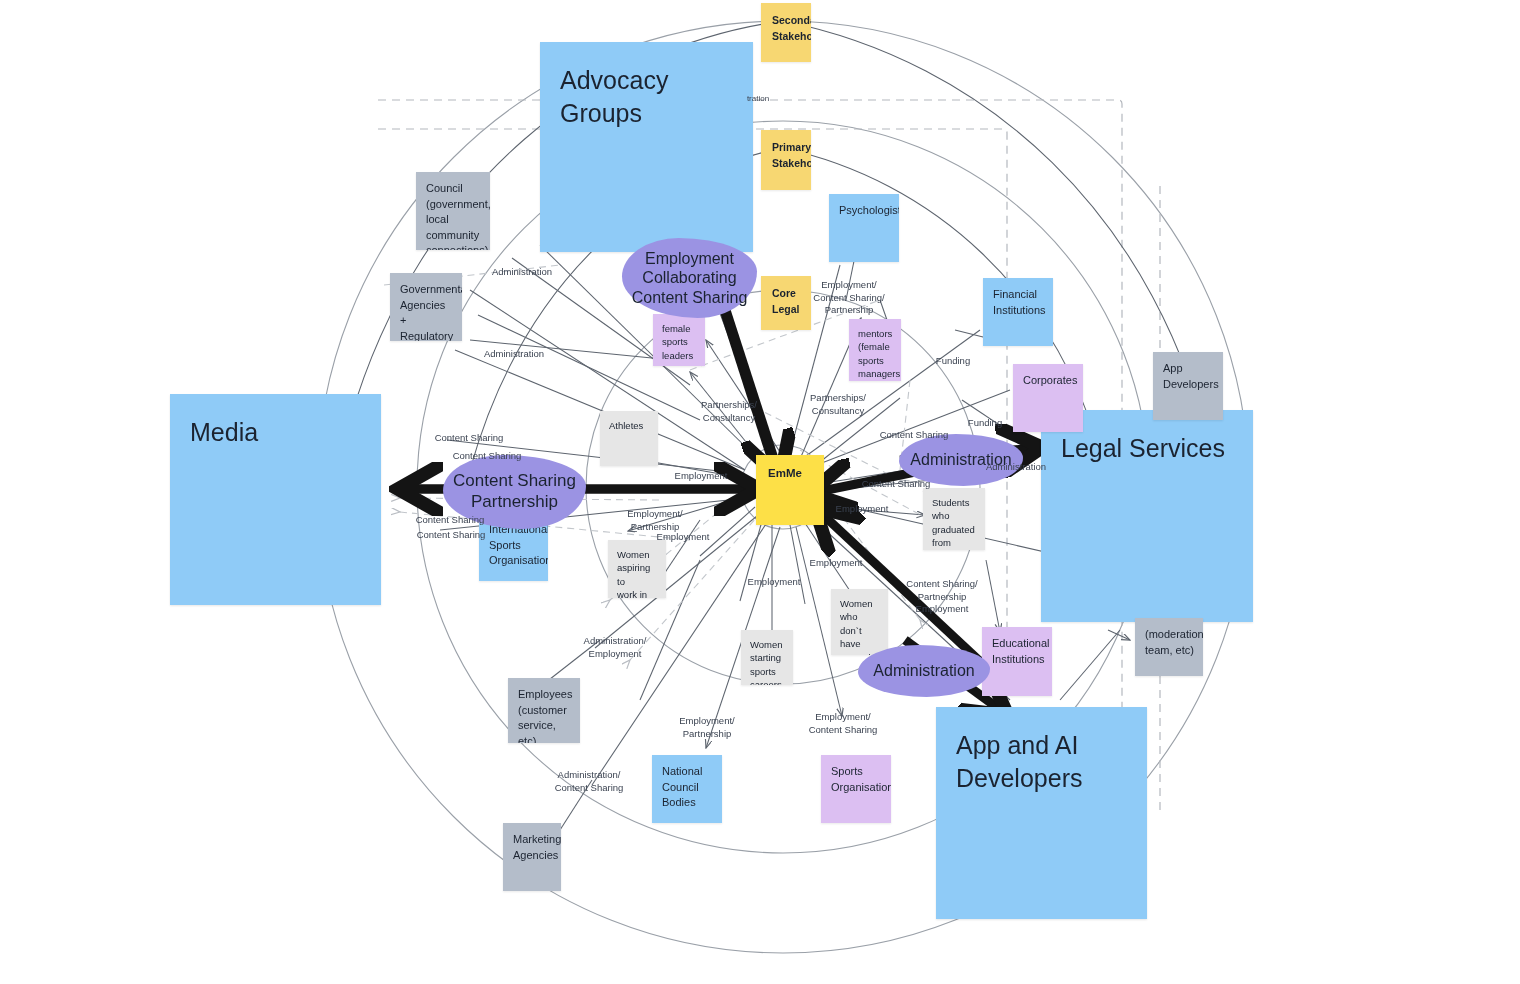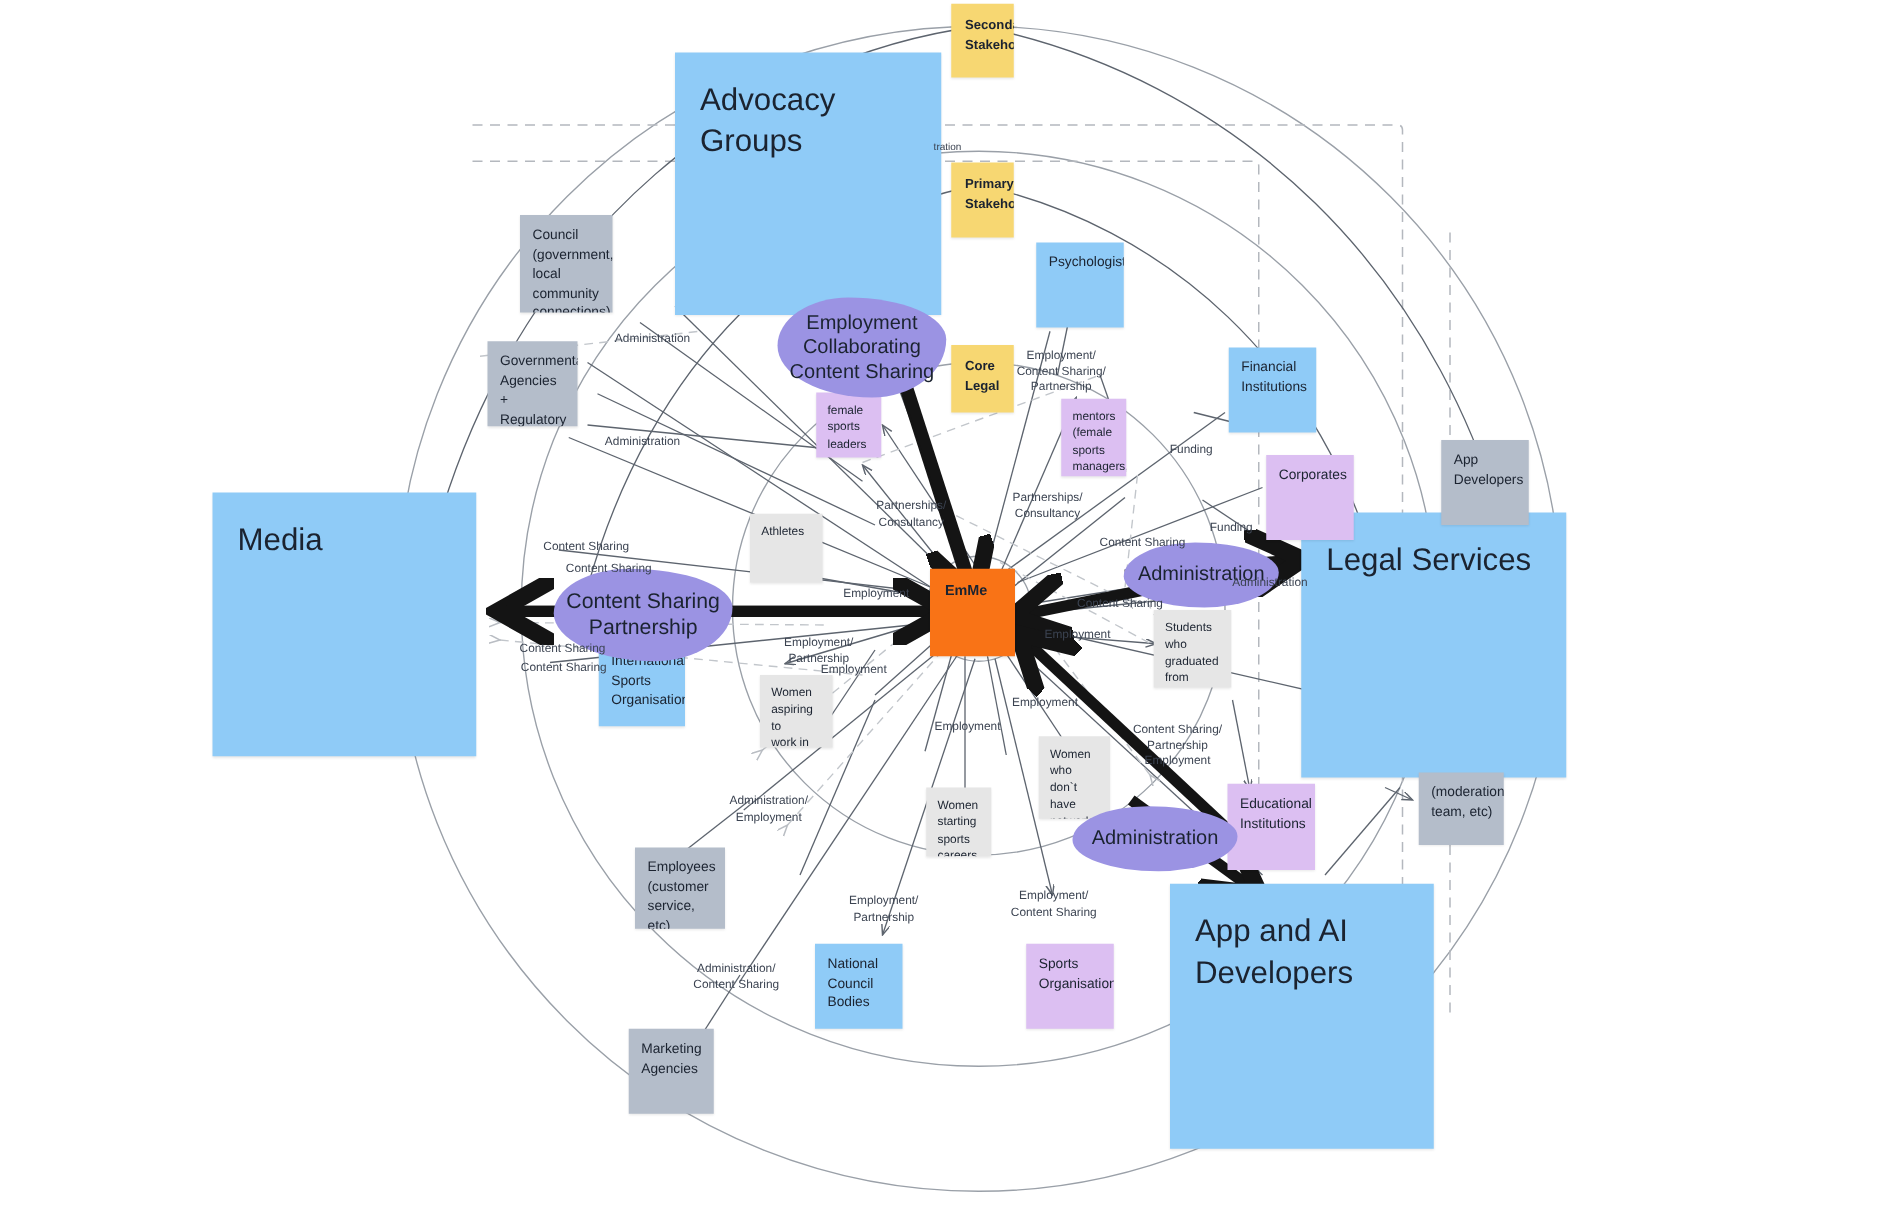--- a/index.html
+++ b/index.html
@@ -43,24 +43,25 @@
     line-height:1.45;
     padding:10px 10px 8px 11px;
     box-shadow:0 1px 2px rgba(0,0,0,.09);
   }
   .card.blue{background:#8fcbf7;}
   .card.grey{background:#b4bdca;}
   .card.purple{background:#dcbff2;}
   .card.lightgrey{background:#e6e6e6;}
   .card.yellow{background:#f7d772;font-weight:bold;font-size:10.5px;line-height:1.5;}
   .card.pinkcenter{
-    background:#f97316;
+    background:#fde047;
     font-size:11.5px;
     font-weight:bold;
     padding:10px 0 0 12px;
+    margin-left:12px;
   }
   .card.tiny{font-size:9.5px;line-height:1.42;padding:8px 8px 6px 9px;}
   .card.small{font-size:11px;line-height:1.42;padding:9px 9px 7px 10px;}
 
   
   .blob{
     position:absolute;
     display:flex;
     align-items:center;
     justify-content:center;
@@ -305,21 +306,21 @@
   <div class="node card purple small" style="left:982px;top:627px;width:70px;height:69px;">Educational
 Institutions</div>
 
   <div class="node card grey small" style="left:1135px;top:618px;width:68px;height:58px;">(moderation
 team, etc)</div>
 
   <div class="node card grey small" style="left:508px;top:678px;width:72px;height:65px;">Employees
 (customer
 service, etc)</div>
 
-  <div class="node card grey small" style="left:503px;top:823px;width:68px;height:68px;">Marketing
+  <div class="node card grey small" style="left:503px;top:823px;width:58px;height:68px;">Marketing
 Agencies</div>
 
   <div class="node card blue small" style="left:652px;top:755px;width:70px;height:68px;">National
 Council Bodies</div>
 
   <div class="node card purple small" style="left:821px;top:755px;width:70px;height:68px;">Sports
 Organisations</div>
 
   <div class="blob b-multi" style="left:622px;top:238px;width:135px;height:80px;font-size:16px;">Employment
 Collaborating
@@ -388,15 +389,15 @@
   <div class="elabel" style="left:589px;top:782px;">Administration/
 Content Sharing</div>
 
   <div class="elabel" style="left:843px;top:724px;">Employment/
 Content Sharing</div>
 
   <div class="elabel" style="left:942px;top:597px;">Content Sharing/
 Partnership
 Employment</div>
 
-  <div class="elabel" style="left:758px;top:99px;font-size:8px;margin-top:19px;">tration</div>
+  <div class="elabel" style="left:758px;top:99px;font-size:8px;">tration</div>
 
 </div>
 
 </body></html>

